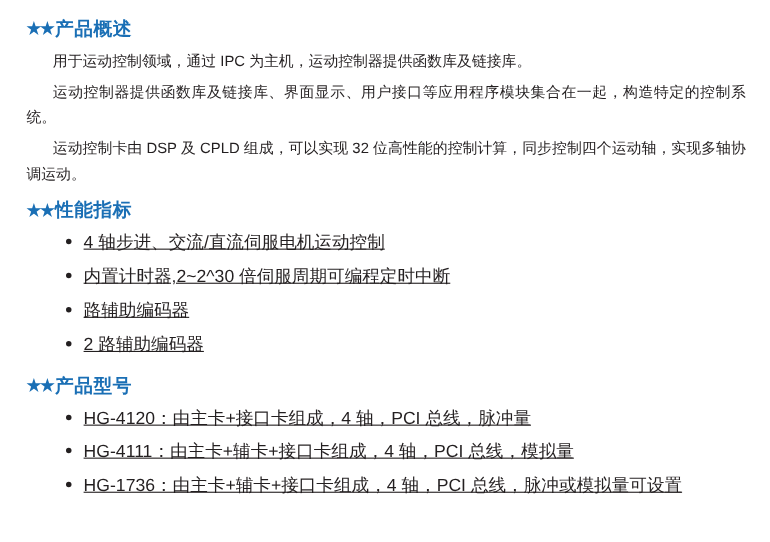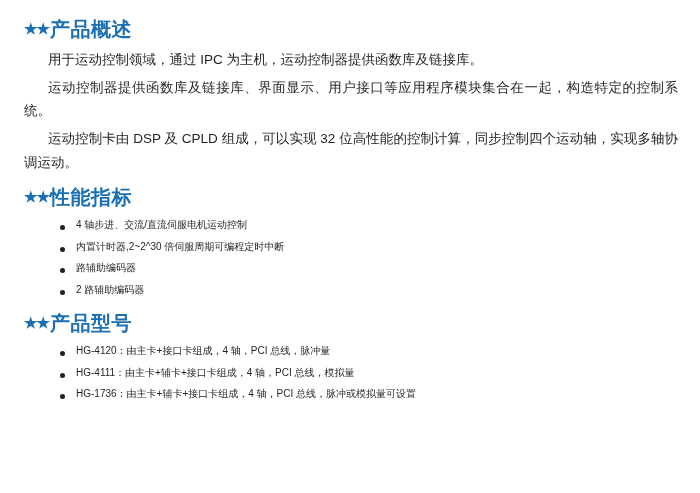--- a/index.html
+++ b/index.html
@@ -34,44 +34,45 @@
     margin: 0 0 6px 6px;
     line-height: 1.3;
   }
   .stars {
     color: #1a6fb5;
     font-size: 15px;
     margin-right: 1px;
     letter-spacing: -1px;
   }
   .heading-text {
-    font-size: 20px;
+    font-size: 17px;
   }
   p.para {
     margin: 4px 0 4px 0;
     padding: 0 4px 0 30px;
     font-size: 13.5px;
     line-height: 1.75;
     text-align: justify;
     text-indent: 0;
   }
   p.para.indent {
     text-indent: 24px;
     padding-left: 6px;
   }
   ul.bullets {
     list-style: none;
     margin: 2px 0 6px 0;
     padding: 0;
   }
   ul.bullets li {
     position: relative;
-    font-size: 10px;
+    font-size: 16px;
     line-height: 1.55;
     padding: 3px 0 3px 58px;
+    text-decoration: underline;
   }
   ul.bullets li::before {
     content: "";
     position: absolute;
     left: 42px;
     top: 11px;
     width: 5px;
     height: 5px;
     border-radius: 50%;
     background: #231f20;

